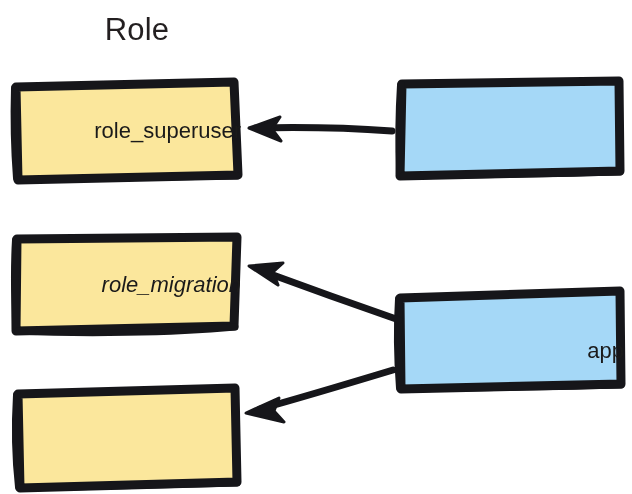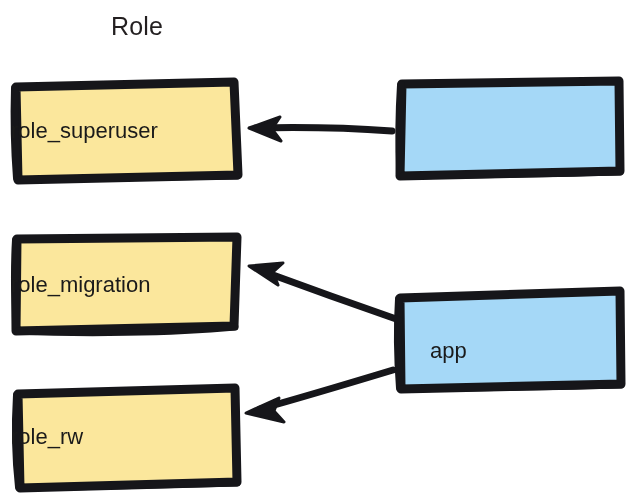--- a/index.html
+++ b/index.html
@@ -12,21 +12,21 @@
     position: relative;
     width: 632px;
     height: 494px;
     background: #ffffff;
     overflow: hidden;
     font-family: "Liberation Sans", "DejaVu Sans", sans-serif;
   }
   .col-header {
     position: absolute;
     text-align: center;
-    font-size: 25px;
+    font-size: 31px;
     color: #231f20;
     letter-spacing: 0.2px;
     white-space: nowrap;
     line-height: 1;
   }
   #header-role  { left: 52px;  top: 14px; width: 170px; }
   #header-user  { left: 428px; top: 14px; width: 170px; }
 
   .node {
     position: absolute;
@@ -35,33 +35,33 @@
   .node svg {
     position: absolute;
     left: 0;
     top: 0;
     overflow: visible;
   }
   .node-label {
     position: absolute;
     left: 0;
     right: 0;
-    text-align: left;
+    text-align: right;
     font-size: 22px;
     color: #1a1a1a;
     line-height: 1;
     white-space: nowrap;
   }
 
   
   #node-role-superuser { left: 11px;  top: 76px;  width: 230px; height: 108px; }
   #node-role-superuser .node-label { top: 44px; }
 
   #node-role-migration { left: 11px;  top: 230px; height: 108px; width: 230px; }
-  #node-role-migration .node-label { top: 44px; }
+  #node-role-migration .node-label { top: 44px; font-style: italic; }
 
   #node-role-rw        { left: 11px;  top: 382px; width: 230px; height: 112px; }
   #node-role-rw .node-label { top: 44px; }
 
   
   #node-dba { left: 394px; top: 74px;  width: 230px; height: 106px; }
   #node-dba .node-label { top: 42px; }
 
   #node-app { left: 394px; top: 286px; width: 230px; height: 108px; }
   #node-app .node-label { top: 54px; padding-left: 36px; }
@@ -99,21 +99,20 @@
     </svg>
     <div class="node-label">role_migration</div>
   </div>
 
   <div class="node" id="node-role-rw">
     <svg width="230" height="112" viewBox="0 0 230 112">
       <path d="M7,12 L224,6 L226,100 L9,106 Z" fill="#fbe79c" stroke="#16161a" stroke-width="9" stroke-linejoin="round" stroke-linecap="round"></path>
       <path d="M6,13 C4,46 5,78 8,105" fill="none" stroke="#16161a" stroke-width="8" stroke-linecap="round"></path>
       <path d="M10,106 C72,104 162,103 226,101" fill="none" stroke="#16161a" stroke-width="7" stroke-linecap="round"></path>
     </svg>
-    <div class="node-label">role_rw</div>
   </div>
 
   <div class="node" id="node-dba">
     <svg width="230" height="106" viewBox="0 0 230 106">
       <path d="M8,10 L225,7 L226,97 L6,102 Z" fill="#a5d8f7" stroke="#16161a" stroke-width="9" stroke-linejoin="round" stroke-linecap="round"></path>
       <path d="M7,11 C5,42 5,74 6,101" fill="none" stroke="#16161a" stroke-width="8" stroke-linecap="round"></path>
       <path d="M9,102 C72,101 162,100 226,98" fill="none" stroke="#16161a" stroke-width="7" stroke-linecap="round"></path>
     </svg>
   </div>
 

